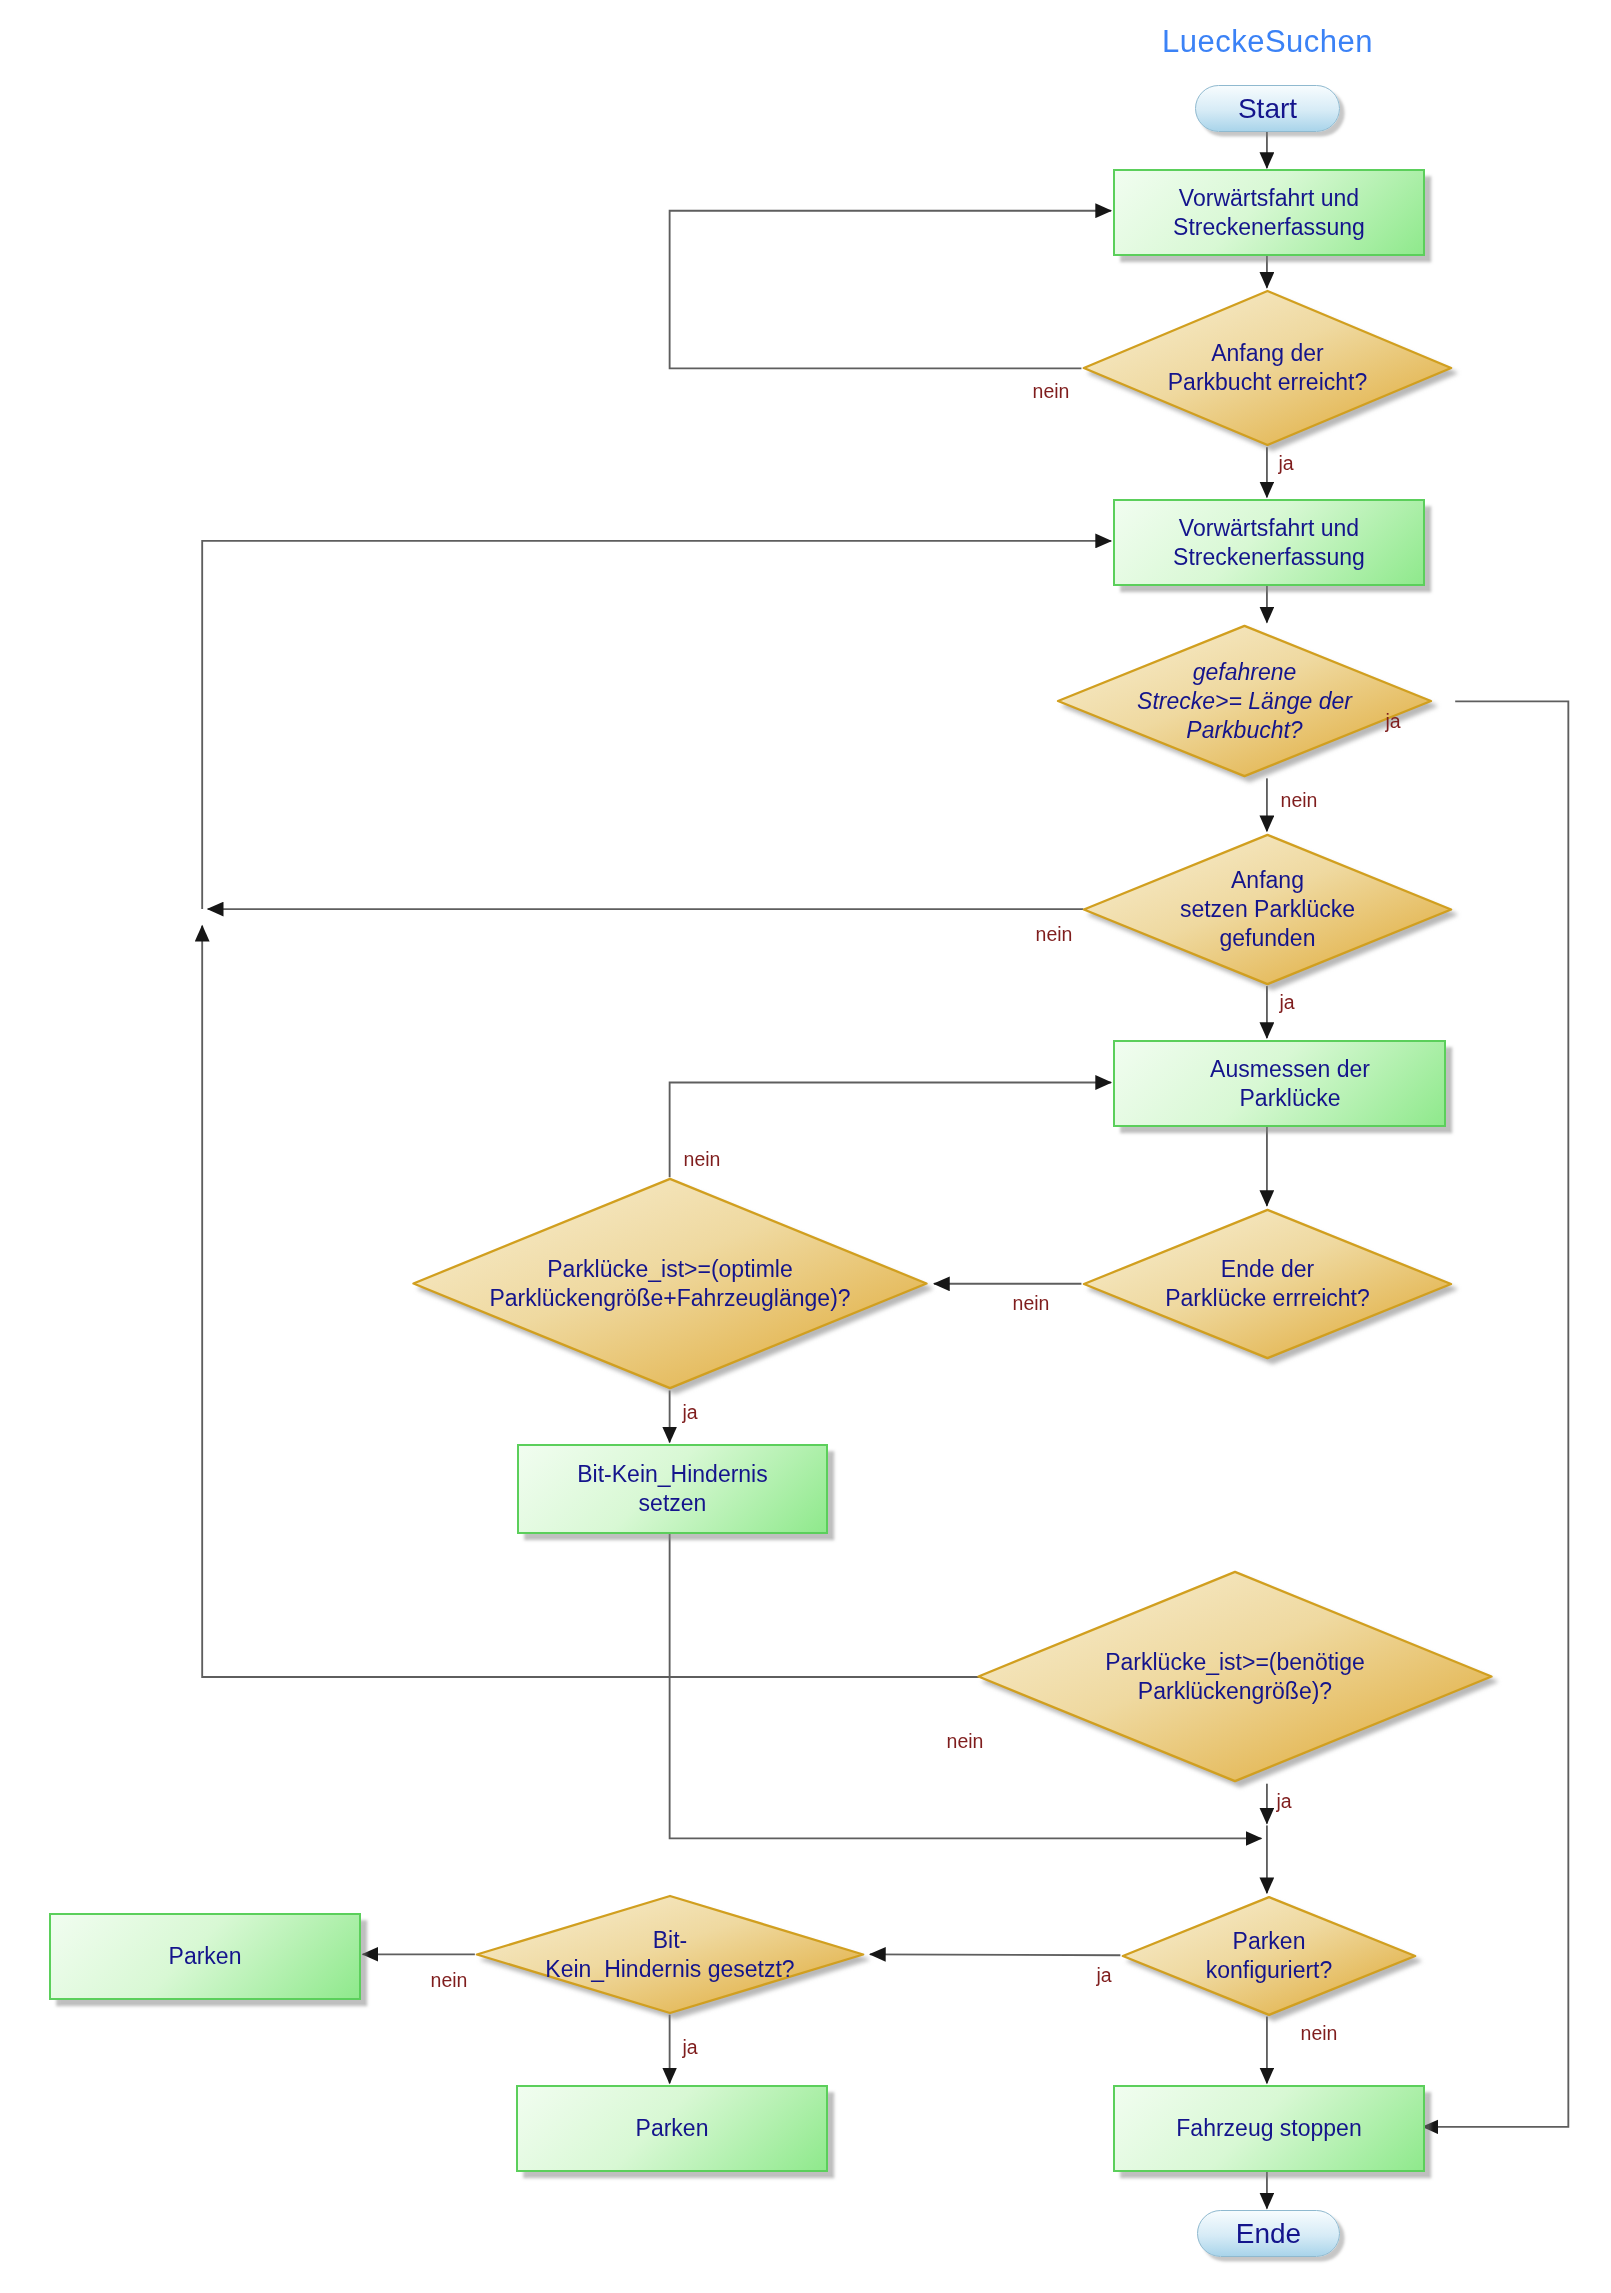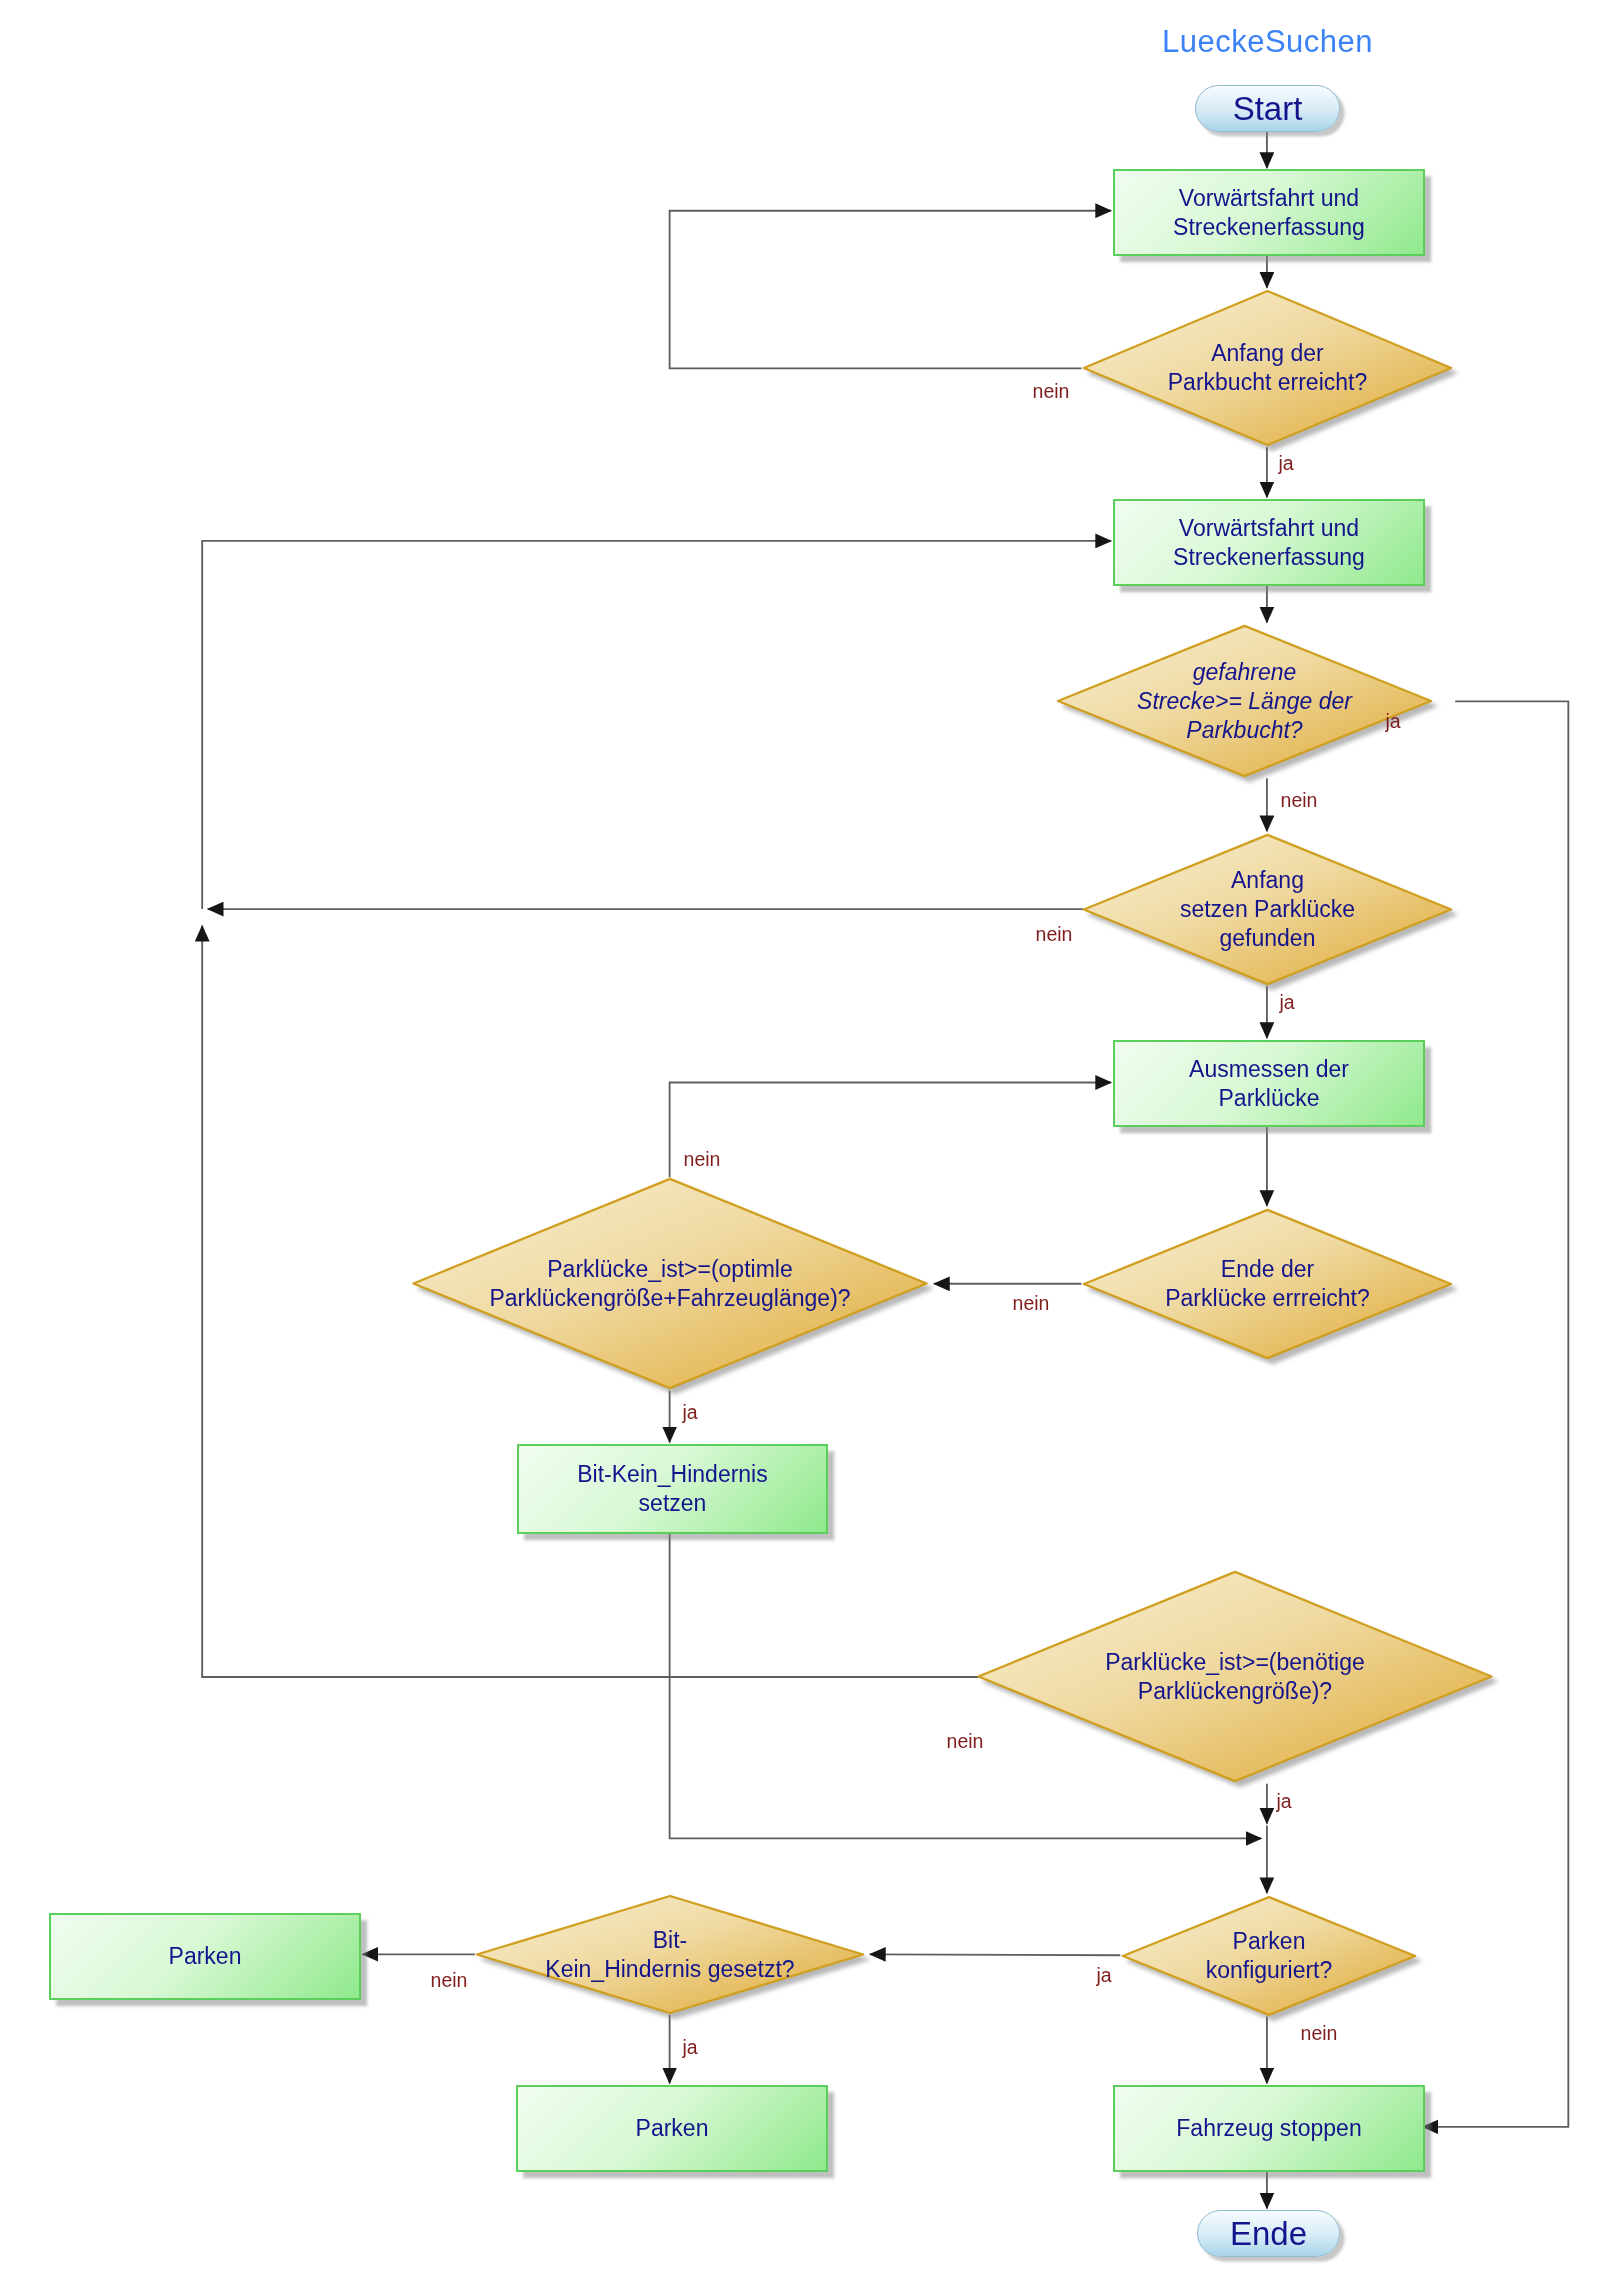--- a/index.html
+++ b/index.html
@@ -7,21 +7,21 @@
           font-family:"Liberation Sans", sans-serif;overflow:hidden;}
   .title{position:absolute;text-align:center;font-size:31px;font-weight:400;
          color:#3b82f6;letter-spacing:0.5px;}
   .node{position:absolute;display:flex;align-items:center;justify-content:center;
         text-align:center;color:#14148c;font-size:23px;line-height:29px;
         white-space:pre-line;}
   .process{background:linear-gradient(135deg,#f1fdf0 0%,#d8f8d4 45%,#8fe98c 100%);
            border:2.3px solid #5bcf5b;
            box-shadow:6.5px 6.5px 2.8px rgba(128,128,128,0.50);}
   .pill{background:linear-gradient(180deg,#f7fcfe 0%,#d6ebf6 55%,#a9d4ea 100%);
-        border:1.9px solid #8fb9cf;border-radius:24px;font-size:33px;
+        border:1.9px solid #8fb9cf;border-radius:24px;font-size:28px;
         box-shadow:4.6px 4.6px 2.8px rgba(128,128,128,0.45);}
   .diamond{background:transparent;}
   .diamond > svg.dshape{position:absolute;left:0;top:0;width:100%;height:100%;
         filter:drop-shadow(5.6px 5.6px 1.9px rgba(125,125,125,0.55));}
   .diamond > .dtext{position:relative;z-index:2;}
   .edge-label{position:absolute;transform:translate(-50%,-50%);color:#7f1d1d;
         font-size:19.5px;white-space:nowrap;z-index:3;}
   #edges{position:absolute;left:0;top:0;z-index:1;}
   .node{z-index:2;}
 </style>
@@ -105,21 +105,21 @@
   </div>
 
   <div class="node diamond" style="left:1082px;top:833px;width:371px;height:153px;"><svg class="dshape" viewBox="0 0 400 165">
         <polygon points="200,2 398,82.5 200,163 2,82.5" fill="url(#goldgrad)" stroke="#d19f1f" stroke-width="2.5" stroke-linejoin="round"></polygon>
       </svg>
     <span class="dtext">Anfang
 setzen Parklücke
 gefunden</span>
   </div>
 
-  <div class="node process" style="left:1113px;top:1040px;width:308px;height:83px;">
+  <div class="node process" style="left:1113px;top:1040px;width:308px;height:83px;padding-left:21px;">
     <span>Ausmessen der
 Parklücke</span>
   </div>
 
   <div class="node diamond" style="left:1082px;top:1208px;width:371px;height:152px;"><svg class="dshape" viewBox="0 0 400 164">
         <polygon points="200,2 398,82 200,162 2,82" fill="url(#goldgrad)" stroke="#d19f1f" stroke-width="2.5" stroke-linejoin="round"></polygon>
       </svg>
     <span class="dtext">Ende der
 Parklücke errreicht?</span>
   </div>

